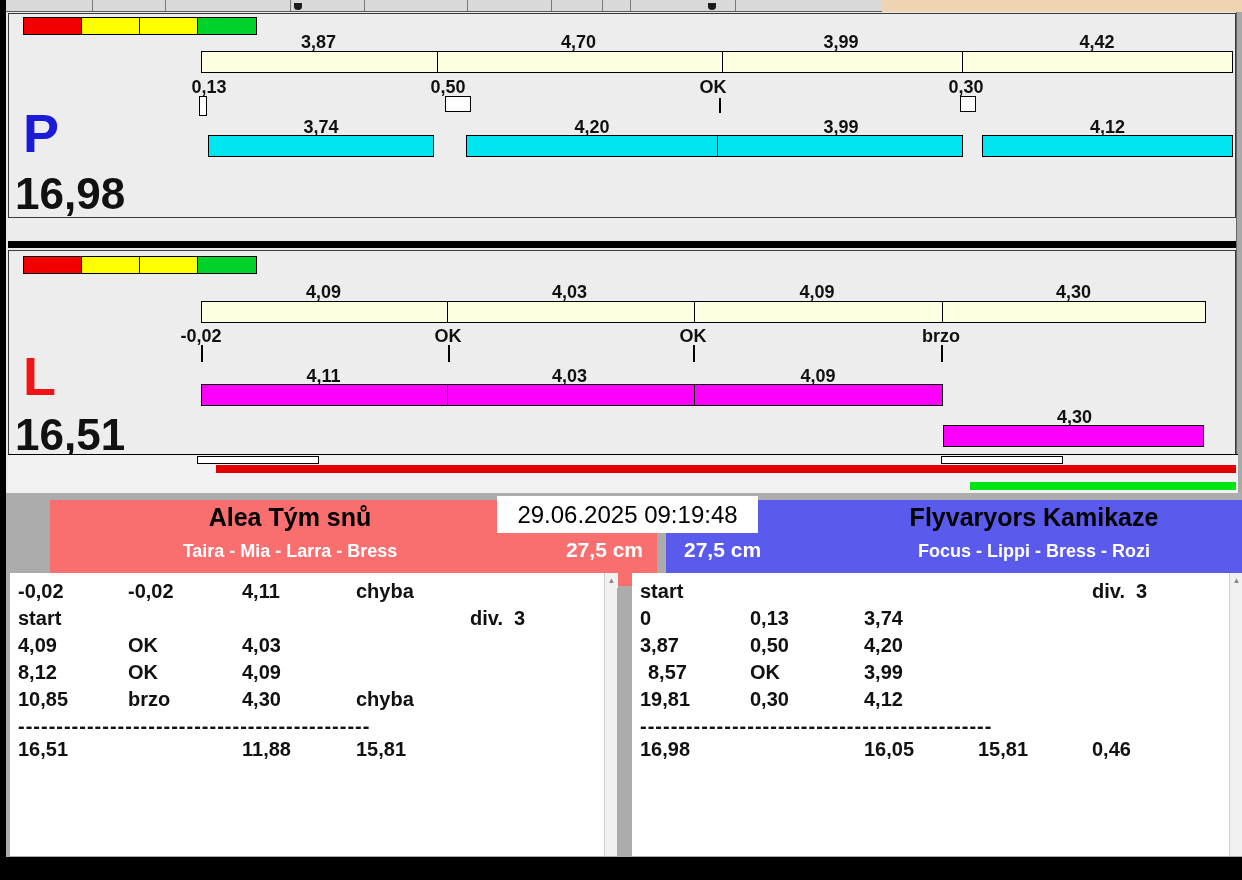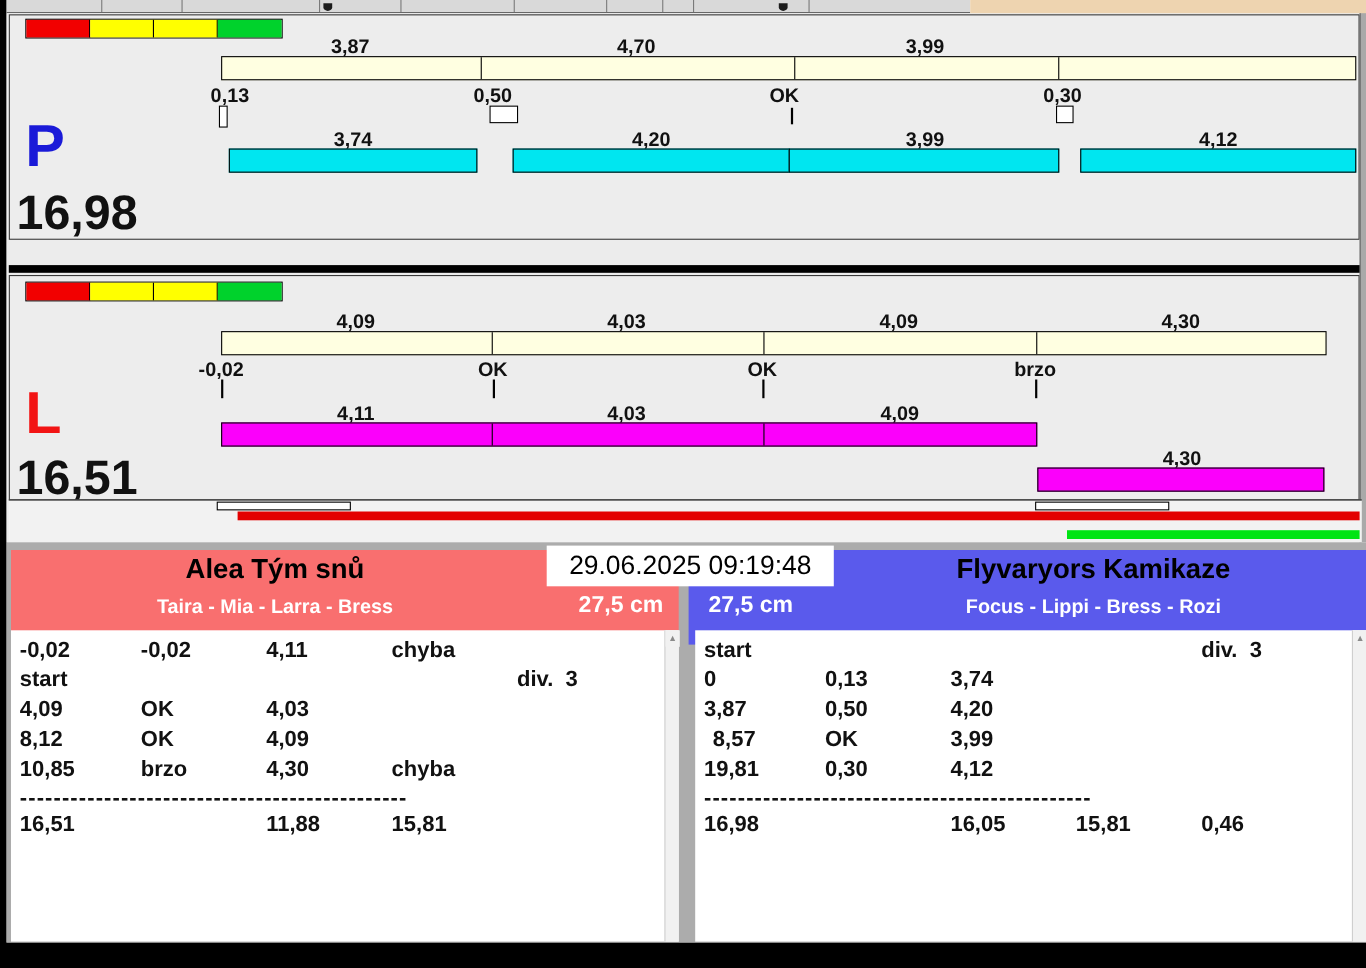--- a/index.html
+++ b/index.html
@@ -35,21 +35,21 @@
   .tick-div { position:absolute; top:0; bottom:0; width:1px; background:#000; }
   .pass-box  { position:absolute; background:#fff; border:1px solid #000; }
   .pass-tick { position:absolute; width:2px; background:#000; }
 
   .strip { position:absolute; left:8px; top:454px; width:1230px; height:39px;
            background:#F2F2F2; border-top:1px solid #000; }
   .strip .wbox { position:absolute; top:1px; height:8px; background:#fff; border:1px solid #000; }
   .strip .hbar { position:absolute; height:8px; }
 
   .bottom { position:absolute; left:6px; top:493px; width:1236px; height:364px; background:#ACACAC; }
-  .hdr { position:absolute; top:7px; height:86px; }
+  .hdr { position:absolute; top:7px; height:86px;margin-left:40px; }
   .hdr .team-name { position:absolute; top:3px;  width:480px; text-align:center;
                     font-size:25px; font-weight:bold; color:#000; }
   .hdr .lineup    { position:absolute; top:41px; width:480px; text-align:center;
                     font-size:18px; font-weight:bold; color:#fff; }
   .hdr .cm        { position:absolute; top:38px; font-size:21px; font-weight:bold; color:#fff; }
   .clock { position:absolute; left:491px; top:3px; width:261px; height:37px; background:#fff;
            text-align:center; font-size:24px; line-height:37px; color:#000; z-index:5; }
 
   .logpanel { position:absolute; top:80px; height:283px; background:#fff; padding-top:7px; }
   .trow { position:relative; height:27px; }
@@ -93,20 +93,21 @@
       <div class="cell" style="background-color: rgb(255, 255, 0);"></div>
       <div class="cell" style="background-color: rgb(0, 210, 44);"></div>
     </div>
 
     <div class="lane-letter" style="top: 92px; color: rgb(26, 26, 216);">P</div>
     <div class="lane-total" style="top:158px">16,98</div>
 
     <span class="seg-label" style="left:192px;top:18px;width:235px">3,87</span>
     <span class="seg-label" style="left:427px;top:18px;width:285px">4,70</span>
     <span class="seg-label" style="left:712px;top:18px;width:240px">3,99</span>
+    <span class="seg-label" style="left:952px;top:18px;width:272px">4,42</span>
 
     <div class="bar" style="left: 192px; top: 37px; width: 1032px; background-color: rgb(255, 255, 225);">
       <i class="tick-div" style="left:235px"></i>
       <i class="tick-div" style="left:520px"></i>
       <i class="tick-div" style="left:760px"></i>
     </div>
 
     <span class="seg-label" style="left:165px;top:63px;width:70px">0,13</span>
     <span class="seg-label" style="left:404px;top:63px;width:70px">0,50</span>
     <span class="seg-label" style="left:669px;top:63px;width:70px">OK</span>

